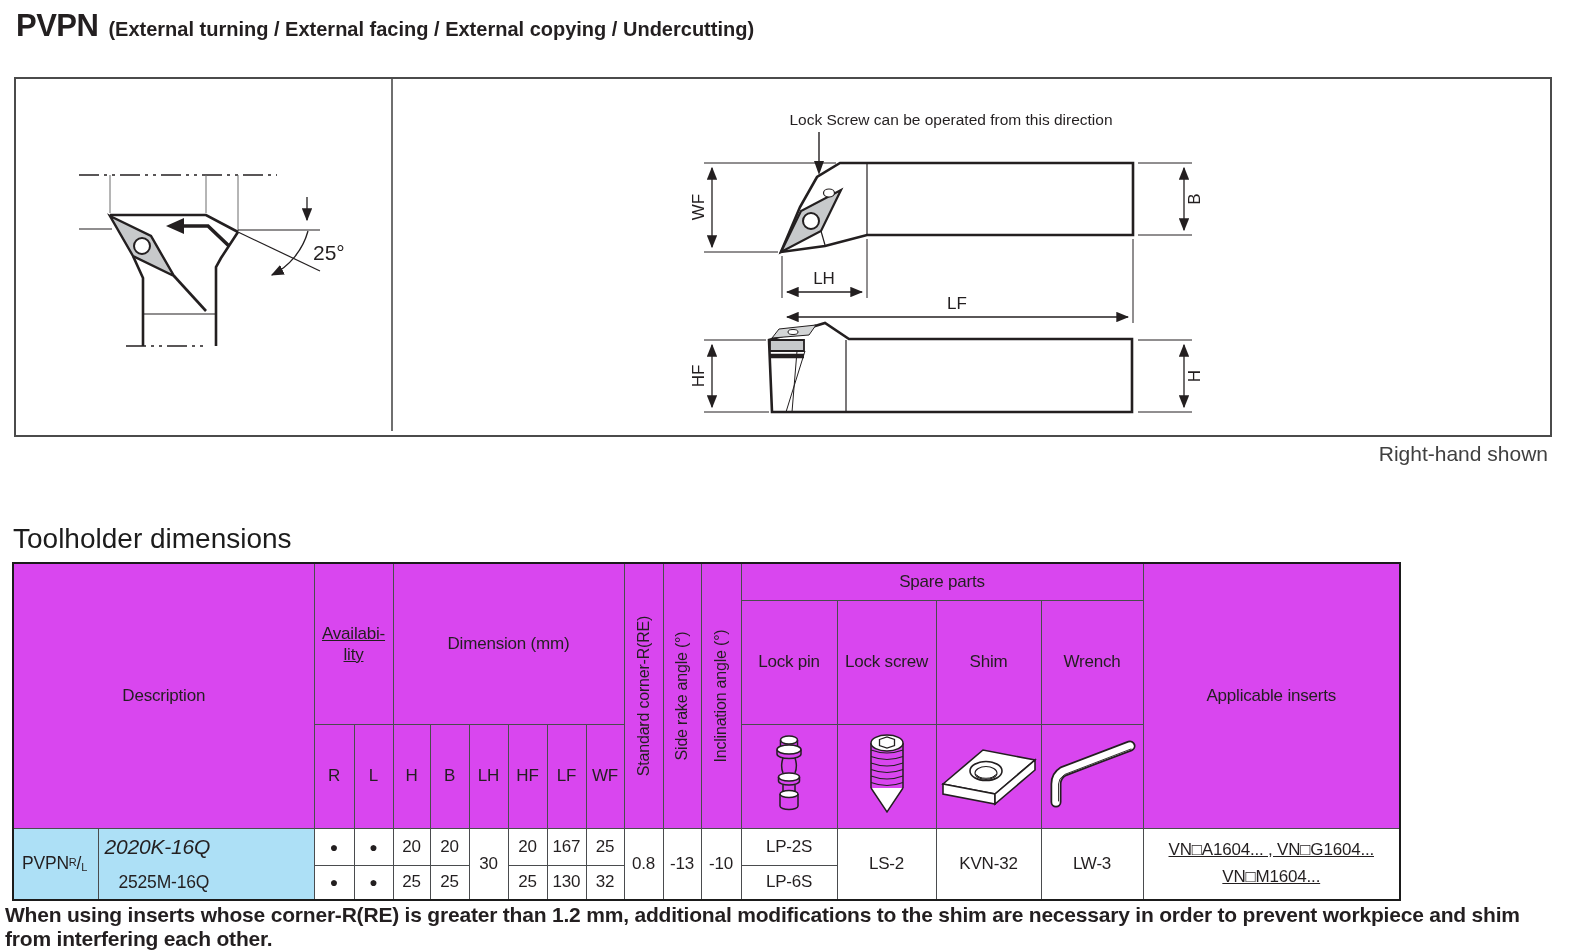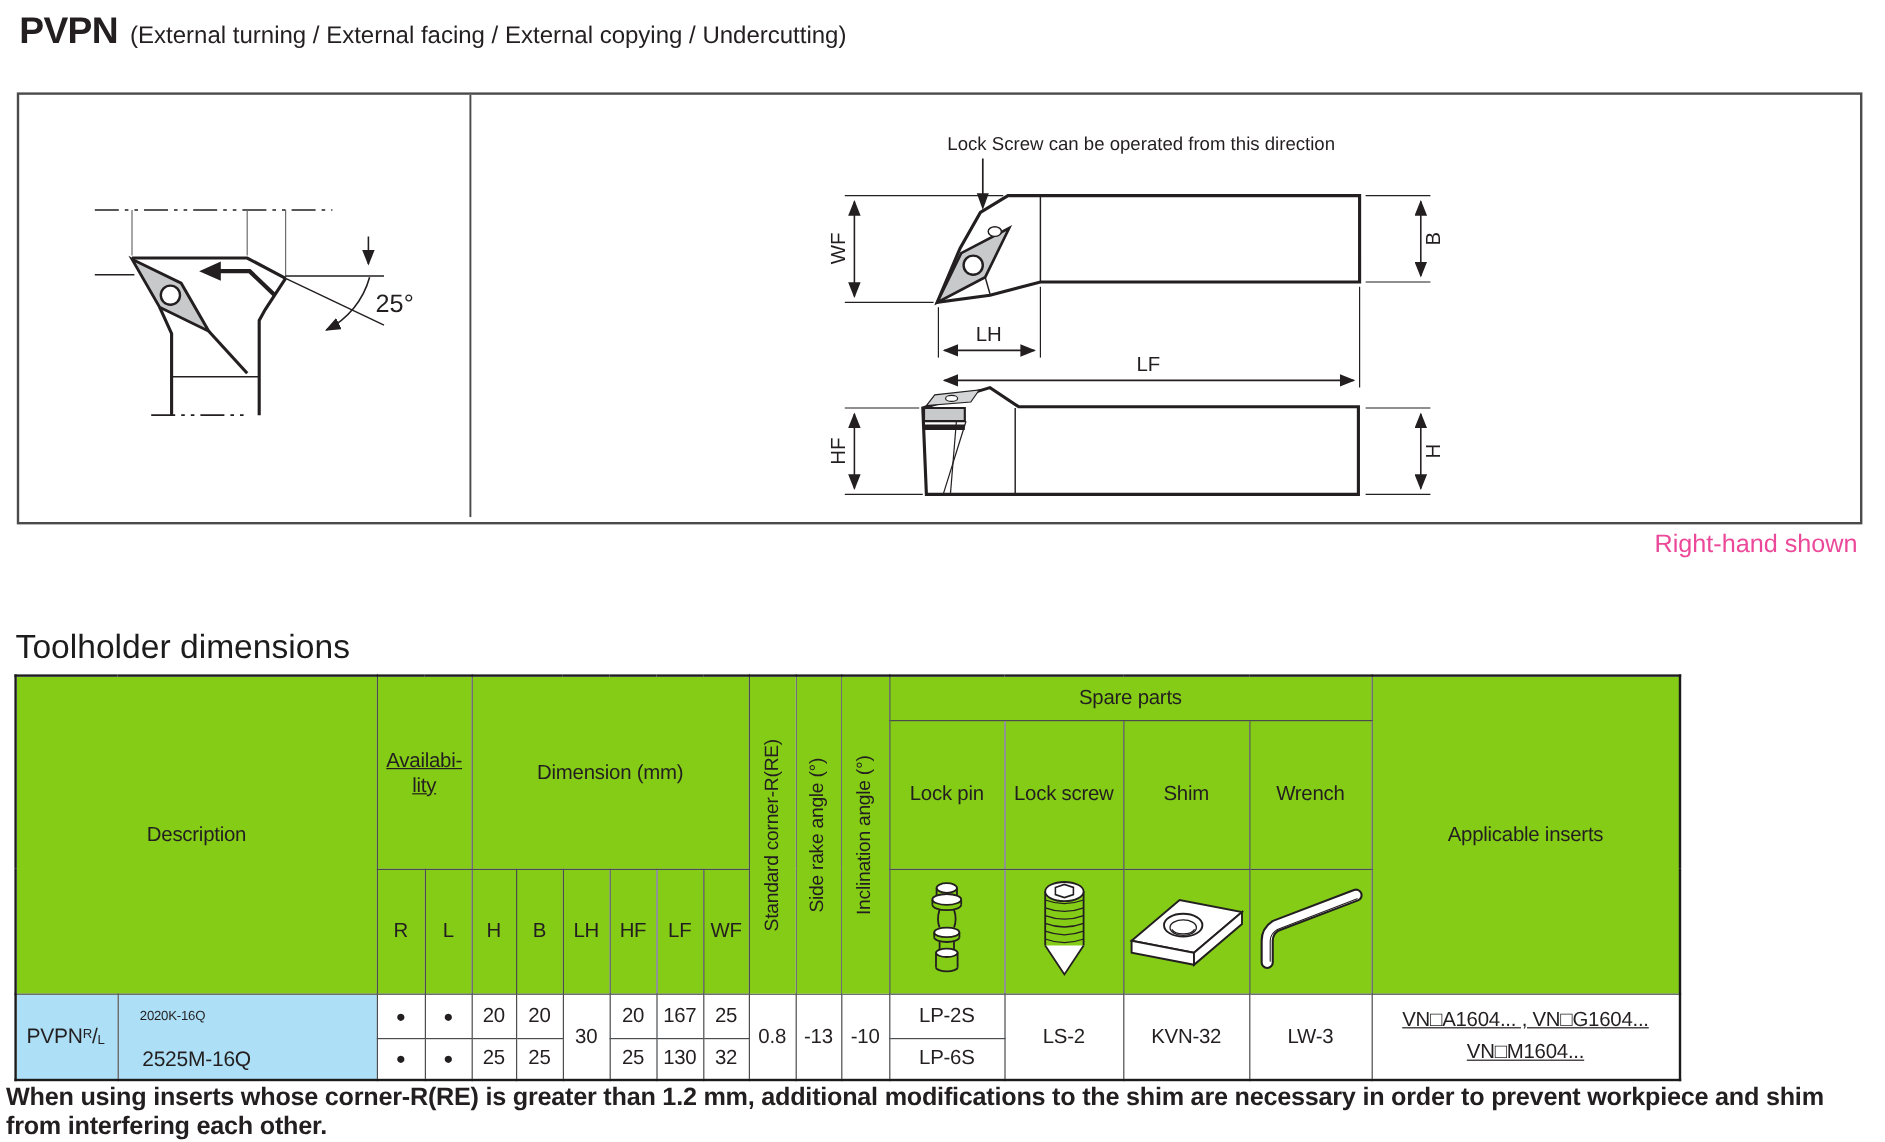--- a/index.html
+++ b/index.html
@@ -1,43 +1,43 @@
 <!DOCTYPE html>
 <html><head>
 <meta charset="utf-8">
 <style>
   html,body{margin:0;padding:0;background:#fff;}
   body{width:1571px;height:952px;position:relative;font-family:"Liberation Sans",sans-serif;color:#231f20;overflow:hidden;}
 
   
   .page-header{position:absolute;left:16px;top:8px;display:flex;align-items:baseline;gap:10px;}
   .page-title{font-size:31px;font-weight:800;letter-spacing:-0.5px;}
-  .page-subtitle{font-size:20px;font-weight:400;}
+  .page-subtitle{font-size:20px;font-weight:700;}
 
   
   .diagram-box{position:absolute;left:14px;top:77px;width:1534px;height:356px;border:2px solid #4b4b4b;background:#fff;}
   .diagram-box svg{display:block;}
-  .rh-note{position:absolute;top:442px;right:23px;font-size:21px;color:#ec4899;}
+  .rh-note{position:absolute;top:442px;right:23px;font-size:21px;color:#404040;}
 
   
   .section-heading{position:absolute;left:13px;top:500px;font-size:28px;font-weight:400;color:#1c1c1c;}
 
   
   table.dims{position:absolute;left:12px;top:562px;border-collapse:collapse;table-layout:fixed;border:2px solid #1b1b1b;}
   table.dims td{border:1px solid #4a4c4e;padding:0;text-align:center;vertical-align:middle;font-size:17px;letter-spacing:-0.2px;color:#231f20;overflow:hidden;}
-  td.hdr{background:#84cc16;}
+  td.hdr{background:#d946ef;}
   td.vert{position:relative;}
   .vtxt{position:absolute;top:50%;left:50%;transform:translate(-50%,-50%) rotate(-90deg);white-space:nowrap;font-size:16px;}
   .pre{white-space:pre-line;line-height:1.25;text-decoration:underline;}
   td.desc-label{background:#ade0f6;vertical-align:top;text-align:left;border-right:1px solid #93999c;}
   td.desc-size{background:#ade0f6;text-align:left;}
   .desc-label-inner{height:37px;display:flex;align-items:center;padding-left:8px;font-size:17.5px;}
   .desc-label-inner sup{font-size:11px;transform:translateY(-2px);}
   .desc-label-inner sub{font-size:11px;transform:translateY(3px);}
-  .size-line1{height:37px;display:flex;align-items:center;padding-left:18px;font-size:11px;}
+  .size-line1{height:37px;display:flex;align-items:center;padding-left:6px;font-size:21px;font-style:italic;}
   .size-line2{height:33px;display:flex;align-items:center;padding-left:20px;font-size:17.5px;}
   td.inserts-cell{text-align:left;padding-left:12px;line-height:1.55;font-size:17px;}
   .dot{font-size:14px;}
   .icon-cell{height:103px;}
 
   
   .footnote{position:absolute;left:5px;top:903px;font-size:21px;font-weight:700;letter-spacing:-0.2px;width:1560px;}
 </style>
 </head>
 <body>

